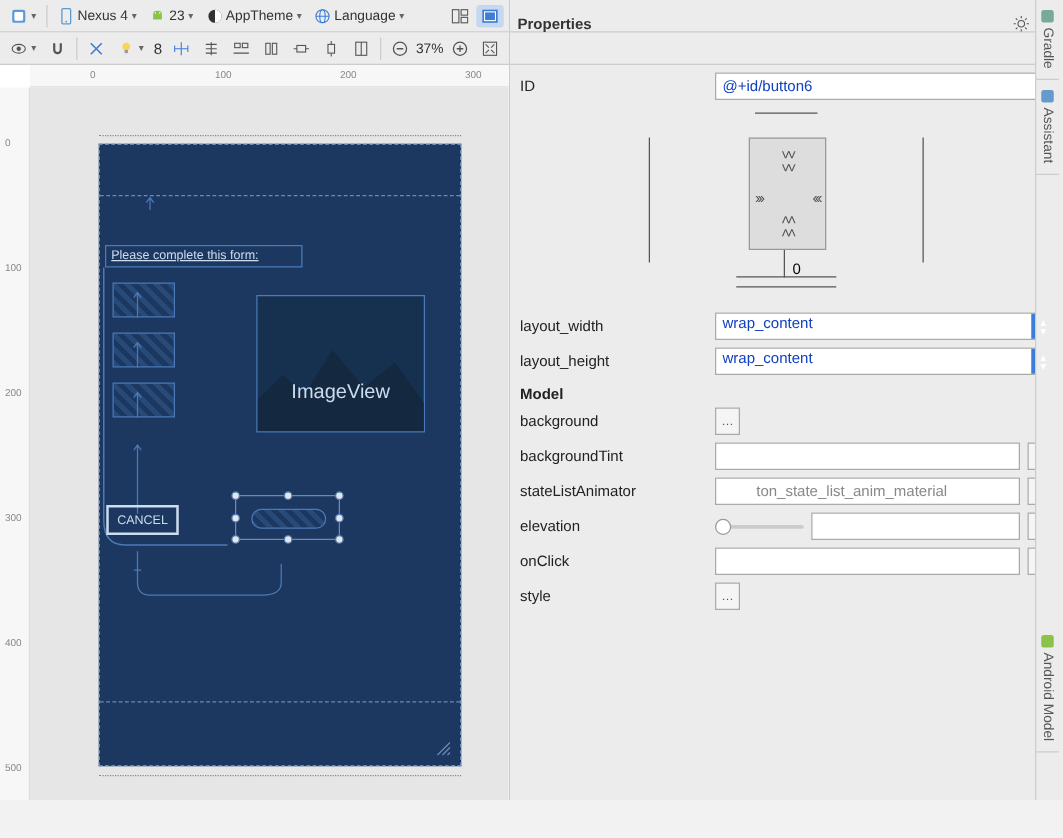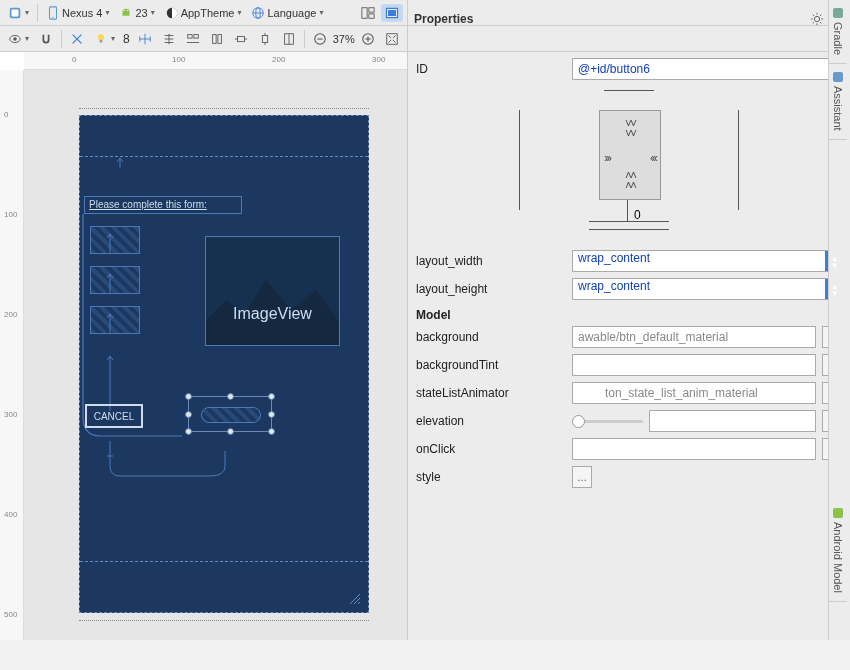--- a/index.html
+++ b/index.html
@@ -342,21 +342,20 @@
         <div class="prop-select"><span>wrap_content</span><span class="chev">▴<br>▾</span></div>
       </div>
       <div class="prop-row">
         <div class="prop-label">layout_height</div>
         <div class="prop-select"><span>wrap_content</span><span class="chev">▴<br>▾</span></div>
       </div>
 
       <div class="section-h">Model</div>
       <div class="prop-row">
         <div class="prop-label">background</div>
-        <input class="prop-input" style="color: rgb(136, 136, 136);" value="awable/btn_default_material">
         <div class="more-btn">…</div>
       </div>
       <div class="prop-row">
         <div class="prop-label">backgroundTint</div>
         <input class="prop-input" value="" style="">
         <div class="more-btn">…</div>
       </div>
       <div class="prop-row">
         <div class="prop-label">stateListAnimator</div>
         <input class="prop-input" style="color: rgb(136, 136, 136); padding-left: 32px;" value="ton_state_list_anim_material">

